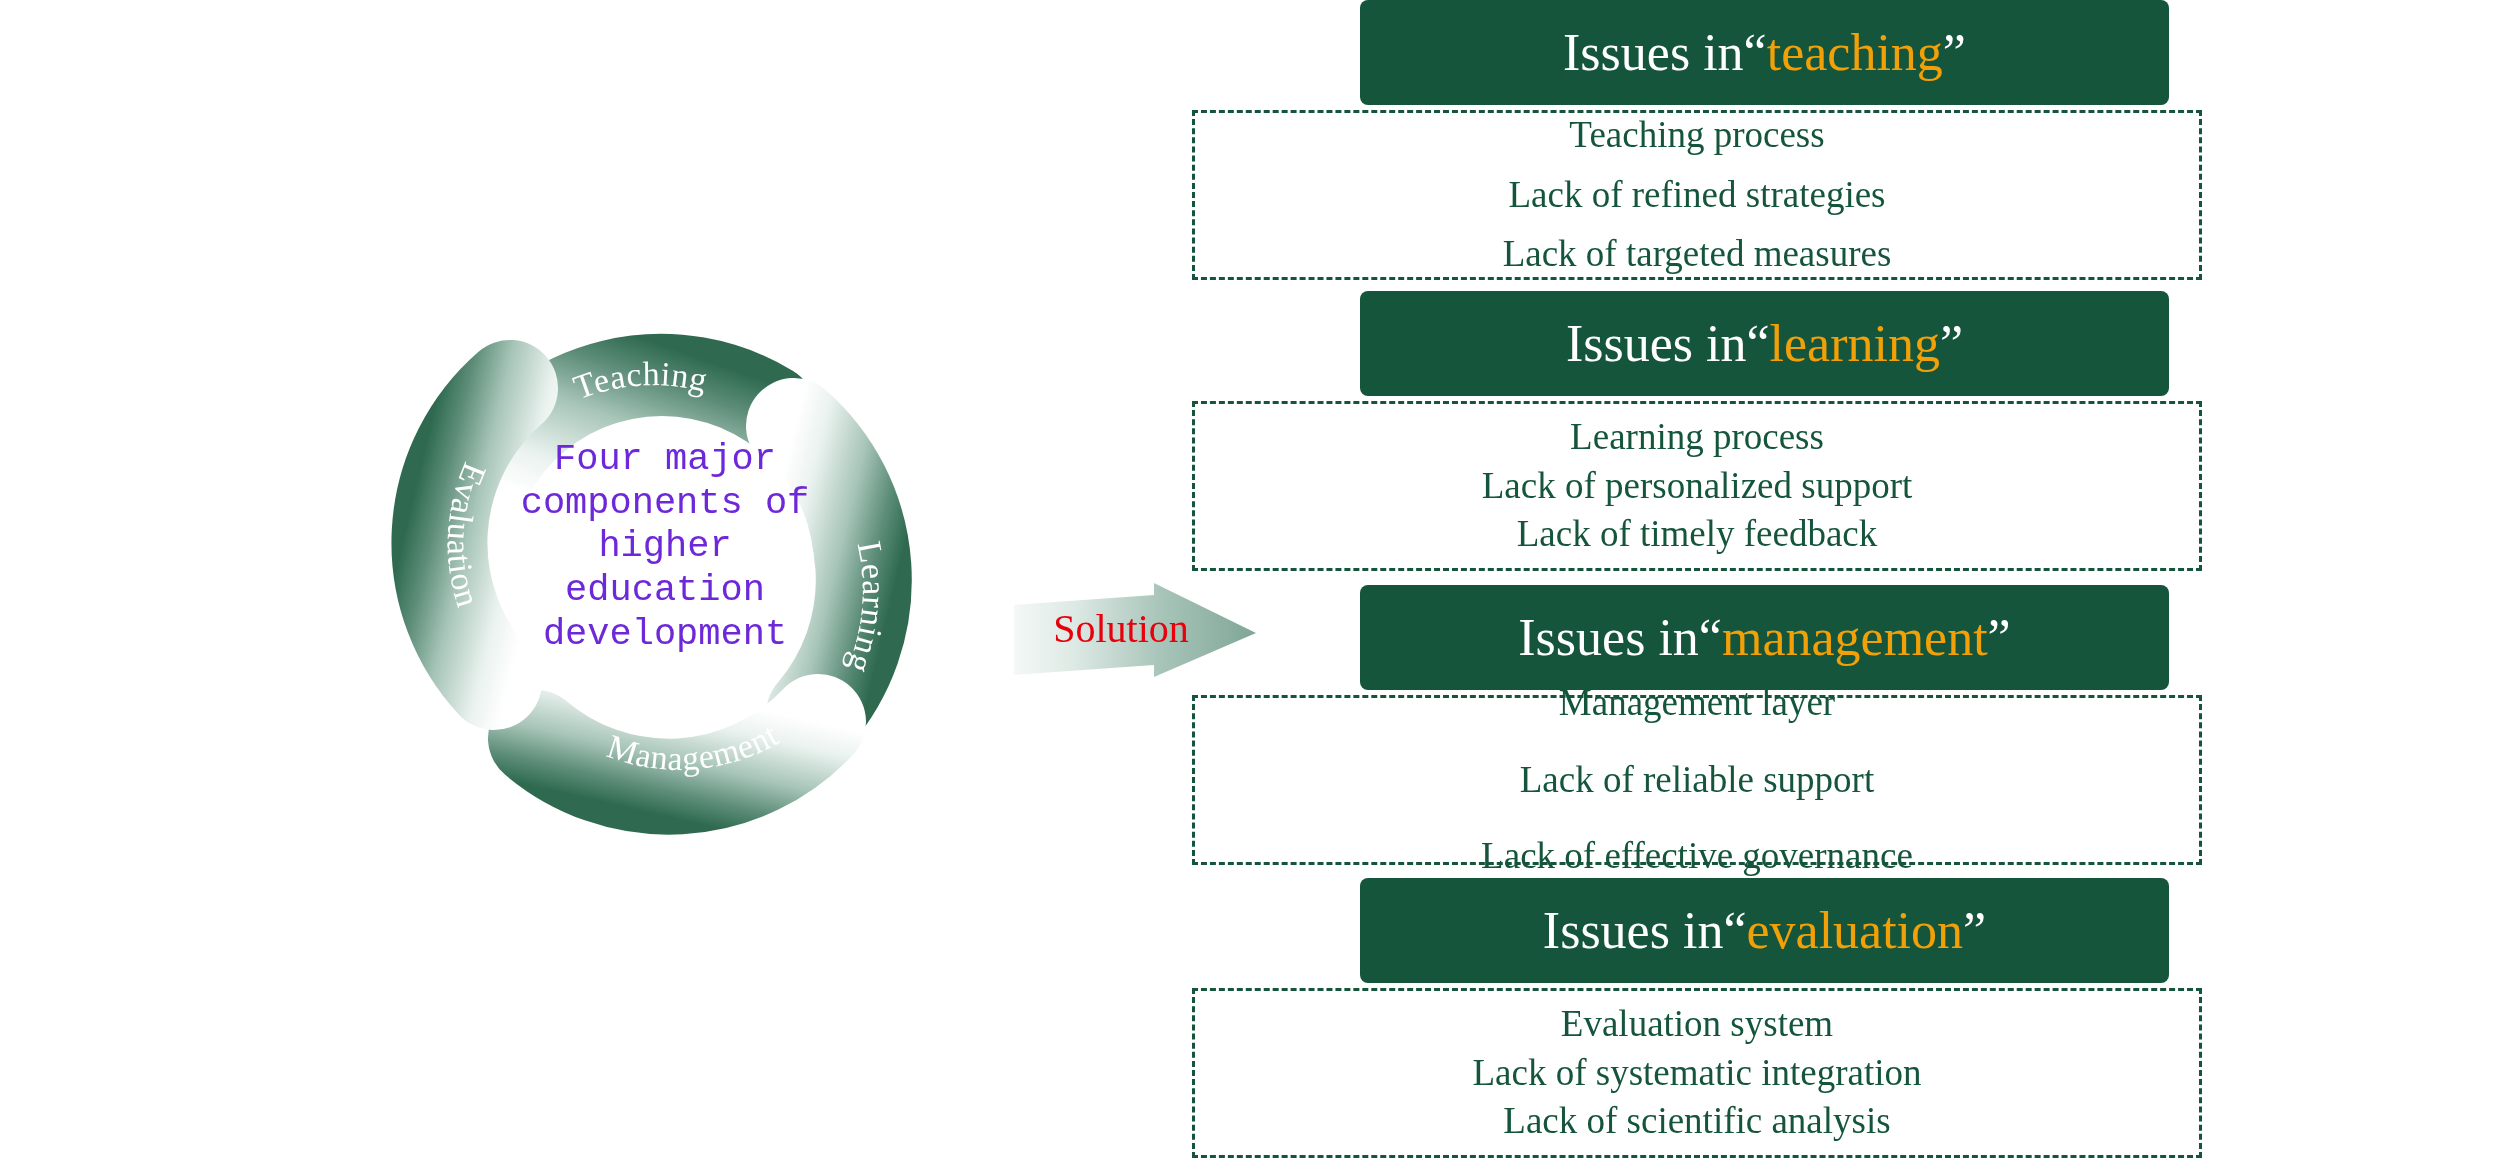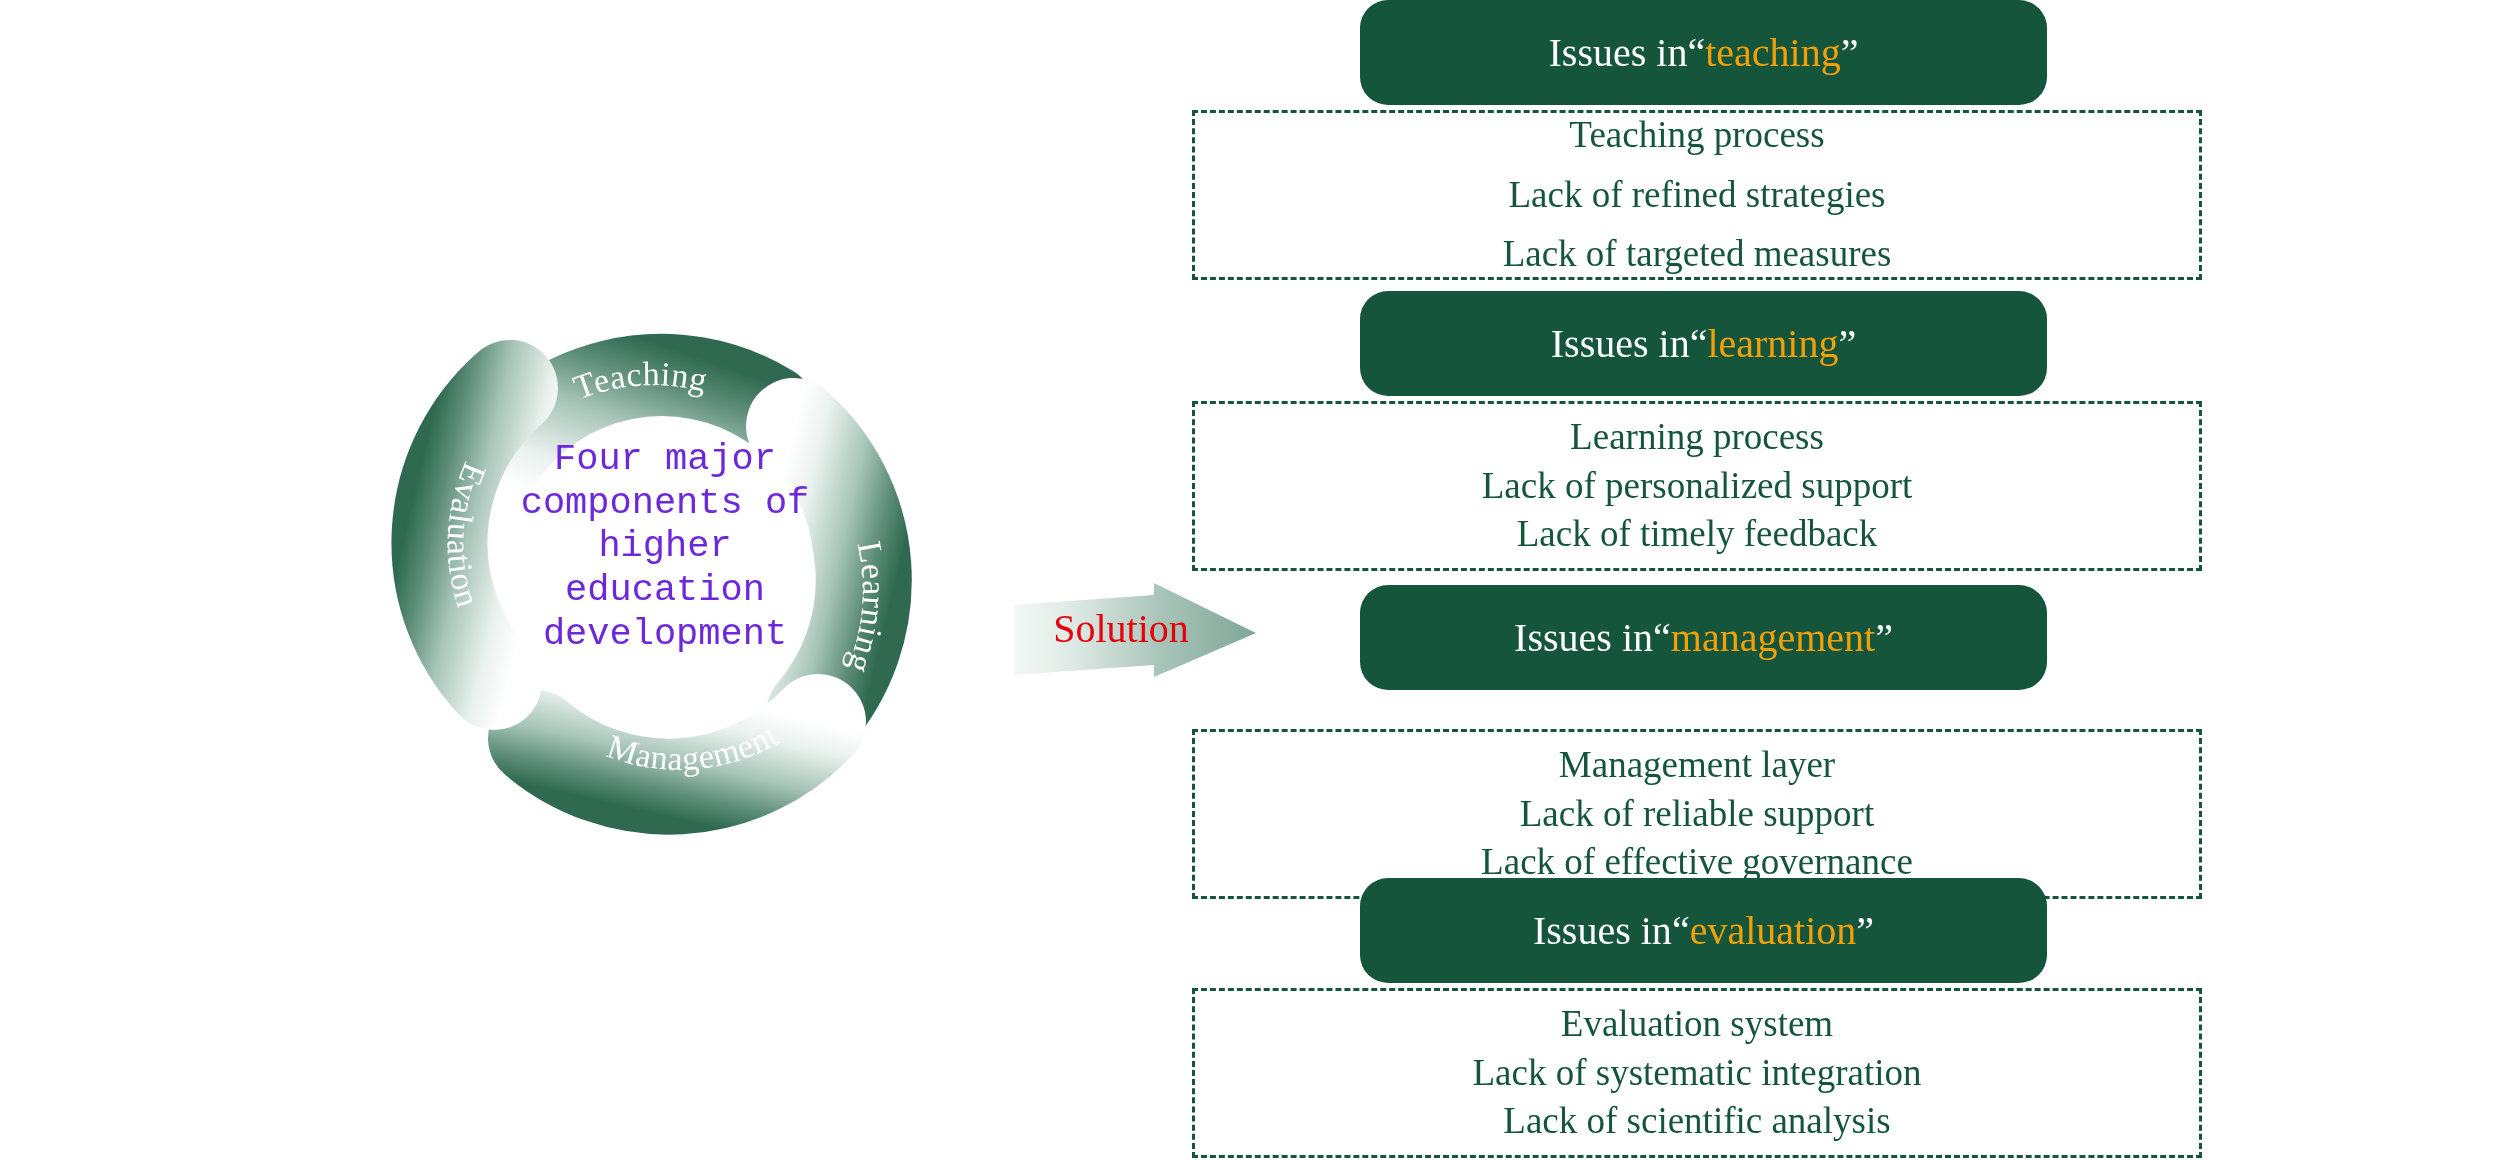--- a/index.html
+++ b/index.html
@@ -80,29 +80,29 @@
     top: 0;
     width: 2520px;
     height: 1161px;
   }
 
   .issue-group { position: absolute; left: 0; width: 2520px; }
 
   .issue-header {
     position: absolute;
     left: 1360px;
-    width: 687px;
+    width: 809px;
     height: 105px;
     background: #15553C;
-    border-radius: 28px;
+    border-radius: 8px;
     display: flex;
     align-items: center;
     justify-content: center;
     color: #ffffff;
-    font-size: 40px;
+    font-size: 52px;
     line-height: 1;
     white-space: nowrap;
   }
   .issue-header .kw { color: #F2A007; }
   .issue-header .q { color: #ffffff; }
 
   .issue-body {
     position: absolute;
     left: 1192px;
     width: 1010px;
@@ -249,21 +249,21 @@
       </div>
     </div>
 
     <div class="issue-group">
       <div class="issue-header" style="top:585px;">
         <span>Issues in </span>
           <span class="q">“</span>
           <span class="kw">management</span>
           <span class="q">”</span>
       </div>
-      <div class="issue-body" style="top:729px;">
+      <div class="issue-body" style="top:695px;gap:28px;">
         <div class="line">Management layer</div>
         <div class="line">Lack of reliable support</div>
         <div class="line">Lack of effective governance</div>
       </div>
     </div>
 
     <div class="issue-group">
       <div class="issue-header" style="top:878px;">
         <span>Issues in </span>
           <span class="q">“</span>

